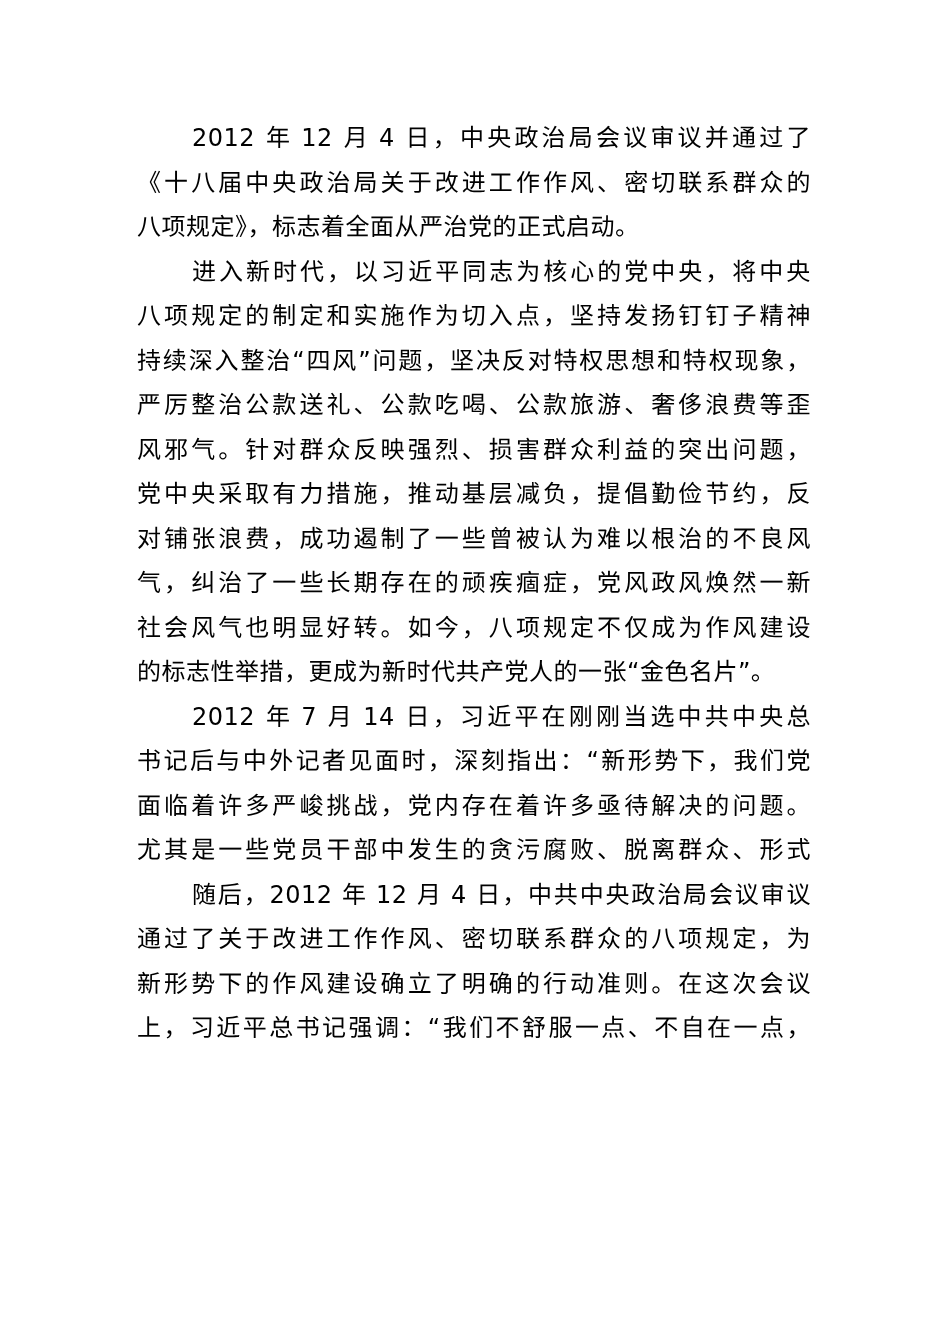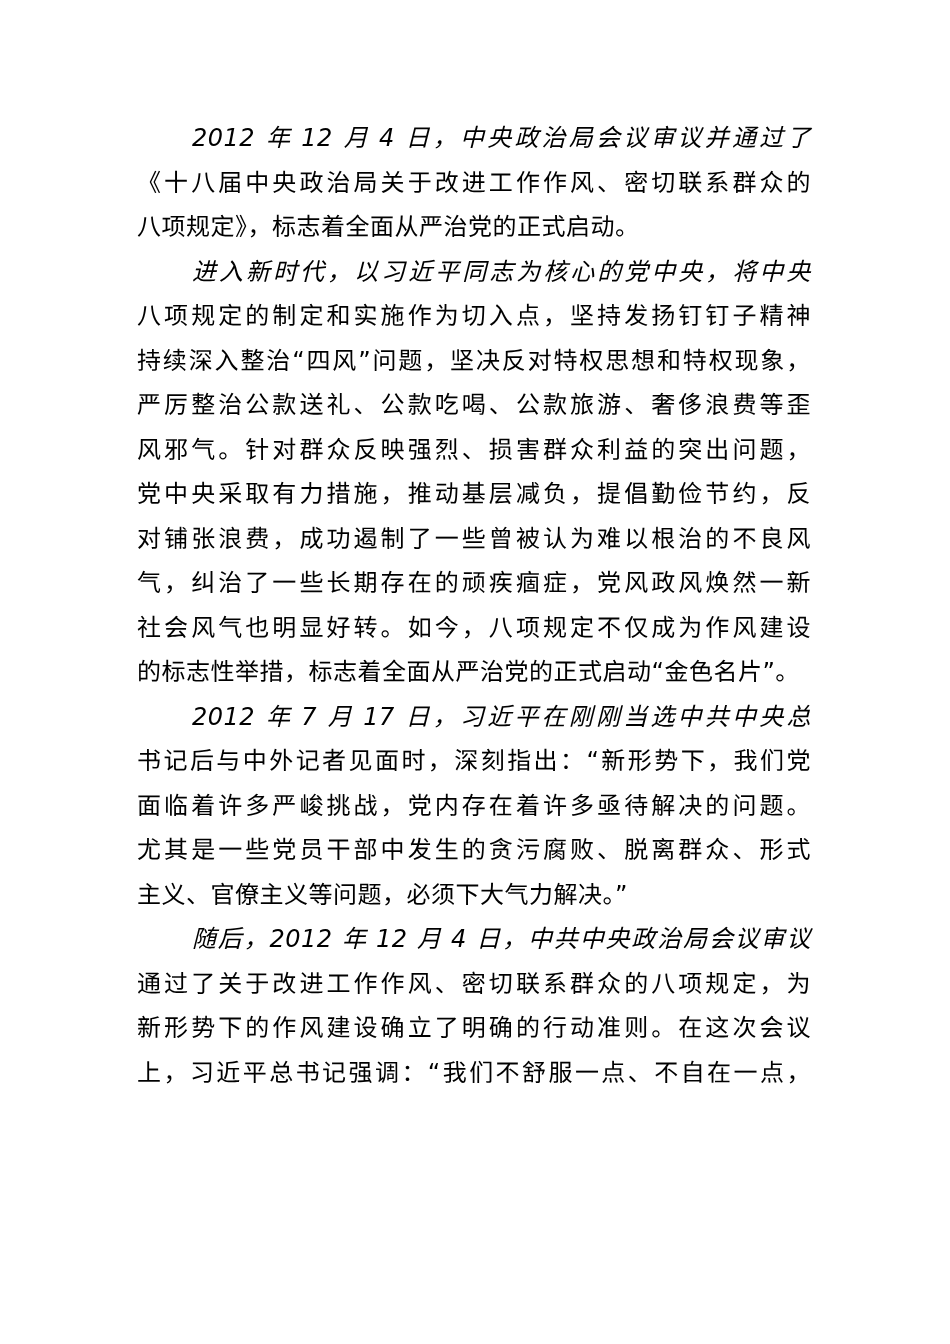--- a/index.html
+++ b/index.html
@@ -45,43 +45,42 @@
   }
   .line.fill span { display: inline-block; }
   
   .line.para-end {
     display: block;
     text-align: center;
     text-align-last: left;
   }
   
   .line.para-start { padding-left: 55px; }
-  .line.fill.para-start { padding-left: 55px; font-style: italic; }
+  .line.fill.para-start { padding-left: 55px; }
 </style>
 </head>
 <body>
 
 <div class="page">
   <div class="doc-body" style="background: rgb(255, 255, 255); color: rgb(0, 0, 0);">
       <div class="line para-start fill"><span>2012 </span><span>年</span><span> 12 </span><span>月</span><span> 4 </span><span>日</span><span>，</span><span>中</span><span>央</span><span>政</span><span>治</span><span>局</span><span>会</span><span>议</span><span>审</span><span>议</span><span>并</span><span>通</span><span>过</span><span>了</span></div>
       <div class="line fill"><span>《</span><span>十</span><span>八</span><span>届</span><span>中</span><span>央</span><span>政</span><span>治</span><span>局</span><span>关</span><span>于</span><span>改</span><span>进</span><span>工</span><span>作</span><span>作</span><span>风</span><span>、</span><span>密</span><span>切</span><span>联</span><span>系</span><span>群</span><span>众</span><span>的</span></div>
       <div class="line para-end">八项规定》，标志着全面从严治党的正式启动。</div>
       <div class="line para-start fill"><span>进</span><span>入</span><span>新</span><span>时</span><span>代</span><span>，</span><span>以</span><span>习</span><span>近</span><span>平</span><span>同</span><span>志</span><span>为</span><span>核</span><span>心</span><span>的</span><span>党</span><span>中</span><span>央</span><span>，</span><span>将</span><span>中</span><span>央</span></div>
       <div class="line fill"><span>八</span><span>项</span><span>规</span><span>定</span><span>的</span><span>制</span><span>定</span><span>和</span><span>实</span><span>施</span><span>作</span><span>为</span><span>切</span><span>入</span><span>点</span><span>，</span><span>坚</span><span>持</span><span>发</span><span>扬</span><span>钉</span><span>钉</span><span>子</span><span>精</span><span>神</span></div>
       <div class="line fill"><span>持</span><span>续</span><span>深</span><span>入</span><span>整</span><span>治</span><span>“</span><span>四</span><span>风</span><span>”</span><span>问</span><span>题</span><span>，</span><span>坚</span><span>决</span><span>反</span><span>对</span><span>特</span><span>权</span><span>思</span><span>想</span><span>和</span><span>特</span><span>权</span><span>现</span><span>象</span><span>，</span></div>
       <div class="line fill"><span>严</span><span>厉</span><span>整</span><span>治</span><span>公</span><span>款</span><span>送</span><span>礼</span><span>、</span><span>公</span><span>款</span><span>吃</span><span>喝</span><span>、</span><span>公</span><span>款</span><span>旅</span><span>游</span><span>、</span><span>奢</span><span>侈</span><span>浪</span><span>费</span><span>等</span><span>歪</span></div>
       <div class="line fill"><span>风</span><span>邪</span><span>气</span><span>。</span><span>针</span><span>对</span><span>群</span><span>众</span><span>反</span><span>映</span><span>强</span><span>烈</span><span>、</span><span>损</span><span>害</span><span>群</span><span>众</span><span>利</span><span>益</span><span>的</span><span>突</span><span>出</span><span>问</span><span>题</span><span>，</span></div>
       <div class="line fill"><span>党</span><span>中</span><span>央</span><span>采</span><span>取</span><span>有</span><span>力</span><span>措</span><span>施</span><span>，</span><span>推</span><span>动</span><span>基</span><span>层</span><span>减</span><span>负</span><span>，</span><span>提</span><span>倡</span><span>勤</span><span>俭</span><span>节</span><span>约</span><span>，</span><span>反</span></div>
       <div class="line fill"><span>对</span><span>铺</span><span>张</span><span>浪</span><span>费</span><span>，</span><span>成</span><span>功</span><span>遏</span><span>制</span><span>了</span><span>一</span><span>些</span><span>曾</span><span>被</span><span>认</span><span>为</span><span>难</span><span>以</span><span>根</span><span>治</span><span>的</span><span>不</span><span>良</span><span>风</span></div>
       <div class="line fill"><span>气</span><span>，</span><span>纠</span><span>治</span><span>了</span><span>一</span><span>些</span><span>长</span><span>期</span><span>存</span><span>在</span><span>的</span><span>顽</span><span>疾</span><span>痼</span><span>症</span><span>，</span><span>党</span><span>风</span><span>政</span><span>风</span><span>焕</span><span>然</span><span>一</span><span>新</span></div>
       <div class="line fill"><span>社</span><span>会</span><span>风</span><span>气</span><span>也</span><span>明</span><span>显</span><span>好</span><span>转</span><span>。</span><span>如</span><span>今</span><span>，</span><span>八</span><span>项</span><span>规</span><span>定</span><span>不</span><span>仅</span><span>成</span><span>为</span><span>作</span><span>风</span><span>建</span><span>设</span></div>
-      <div class="line para-end">的标志性举措，标志着全面从严治党的正式启动“金色名片”。</div>
-      <div class="line para-start fill"><span>2012 </span><span>年</span><span> 7 </span><span>月</span><span> 17 </span><span>日</span><span>，</span><span>习</span><span>近</span><span>平</span><span>在</span><span>刚</span><span>刚</span><span>当</span><span>选</span><span>中</span><span>共</span><span>中</span><span>央</span><span>总</span></div>
+      <div class="line para-end">的标志性举措，更成为新时代共产党人的一张“金色名片”。</div>
+      <div class="line para-start fill"><span>2012 </span><span>年</span><span> 7 </span><span>月</span><span> 14 </span><span>日</span><span>，</span><span>习</span><span>近</span><span>平</span><span>在</span><span>刚</span><span>刚</span><span>当</span><span>选</span><span>中</span><span>共</span><span>中</span><span>央</span><span>总</span></div>
       <div class="line fill"><span>书</span><span>记</span><span>后</span><span>与</span><span>中</span><span>外</span><span>记</span><span>者</span><span>见</span><span>面</span><span>时</span><span>，</span><span>深</span><span>刻</span><span>指</span><span>出</span><span>：</span><span>“</span><span>新</span><span>形</span><span>势</span><span>下</span><span>，</span><span>我</span><span>们</span><span>党</span></div>
       <div class="line fill"><span>面</span><span>临</span><span>着</span><span>许</span><span>多</span><span>严</span><span>峻</span><span>挑</span><span>战</span><span>，</span><span>党</span><span>内</span><span>存</span><span>在</span><span>着</span><span>许</span><span>多</span><span>亟</span><span>待</span><span>解</span><span>决</span><span>的</span><span>问</span><span>题</span><span>。</span></div>
       <div class="line fill"><span>尤</span><span>其</span><span>是</span><span>一</span><span>些</span><span>党</span><span>员</span><span>干</span><span>部</span><span>中</span><span>发</span><span>生</span><span>的</span><span>贪</span><span>污</span><span>腐</span><span>败</span><span>、</span><span>脱</span><span>离</span><span>群</span><span>众</span><span>、</span><span>形</span><span>式</span></div>
-      <div class="line para-end">主义、官僚主义等问题，必须下大气力解决。”</div>
       <div class="line para-start fill"><span>随</span><span>后</span><span>，</span><span>2012 </span><span>年</span><span> 12 </span><span>月</span><span> 4 </span><span>日</span><span>，</span><span>中</span><span>共</span><span>中</span><span>央</span><span>政</span><span>治</span><span>局</span><span>会</span><span>议</span><span>审</span><span>议</span></div>
       <div class="line fill"><span>通</span><span>过</span><span>了</span><span>关</span><span>于</span><span>改</span><span>进</span><span>工</span><span>作</span><span>作</span><span>风</span><span>、</span><span>密</span><span>切</span><span>联</span><span>系</span><span>群</span><span>众</span><span>的</span><span>八</span><span>项</span><span>规</span><span>定</span><span>，</span><span>为</span></div>
       <div class="line fill"><span>新</span><span>形</span><span>势</span><span>下</span><span>的</span><span>作</span><span>风</span><span>建</span><span>设</span><span>确</span><span>立</span><span>了</span><span>明</span><span>确</span><span>的</span><span>行</span><span>动</span><span>准</span><span>则</span><span>。</span><span>在</span><span>这</span><span>次</span><span>会</span><span>议</span></div>
       <div class="line fill"><span>上</span><span>，</span><span>习</span><span>近</span><span>平</span><span>总</span><span>书</span><span>记</span><span>强</span><span>调</span><span>：</span><span>“</span><span>我</span><span>们</span><span>不</span><span>舒</span><span>服</span><span>一</span><span>点</span><span>、</span><span>不</span><span>自</span><span>在</span><span>一</span><span>点</span><span>，</span></div>
     </div>
 </div>
 
 </body></html>

